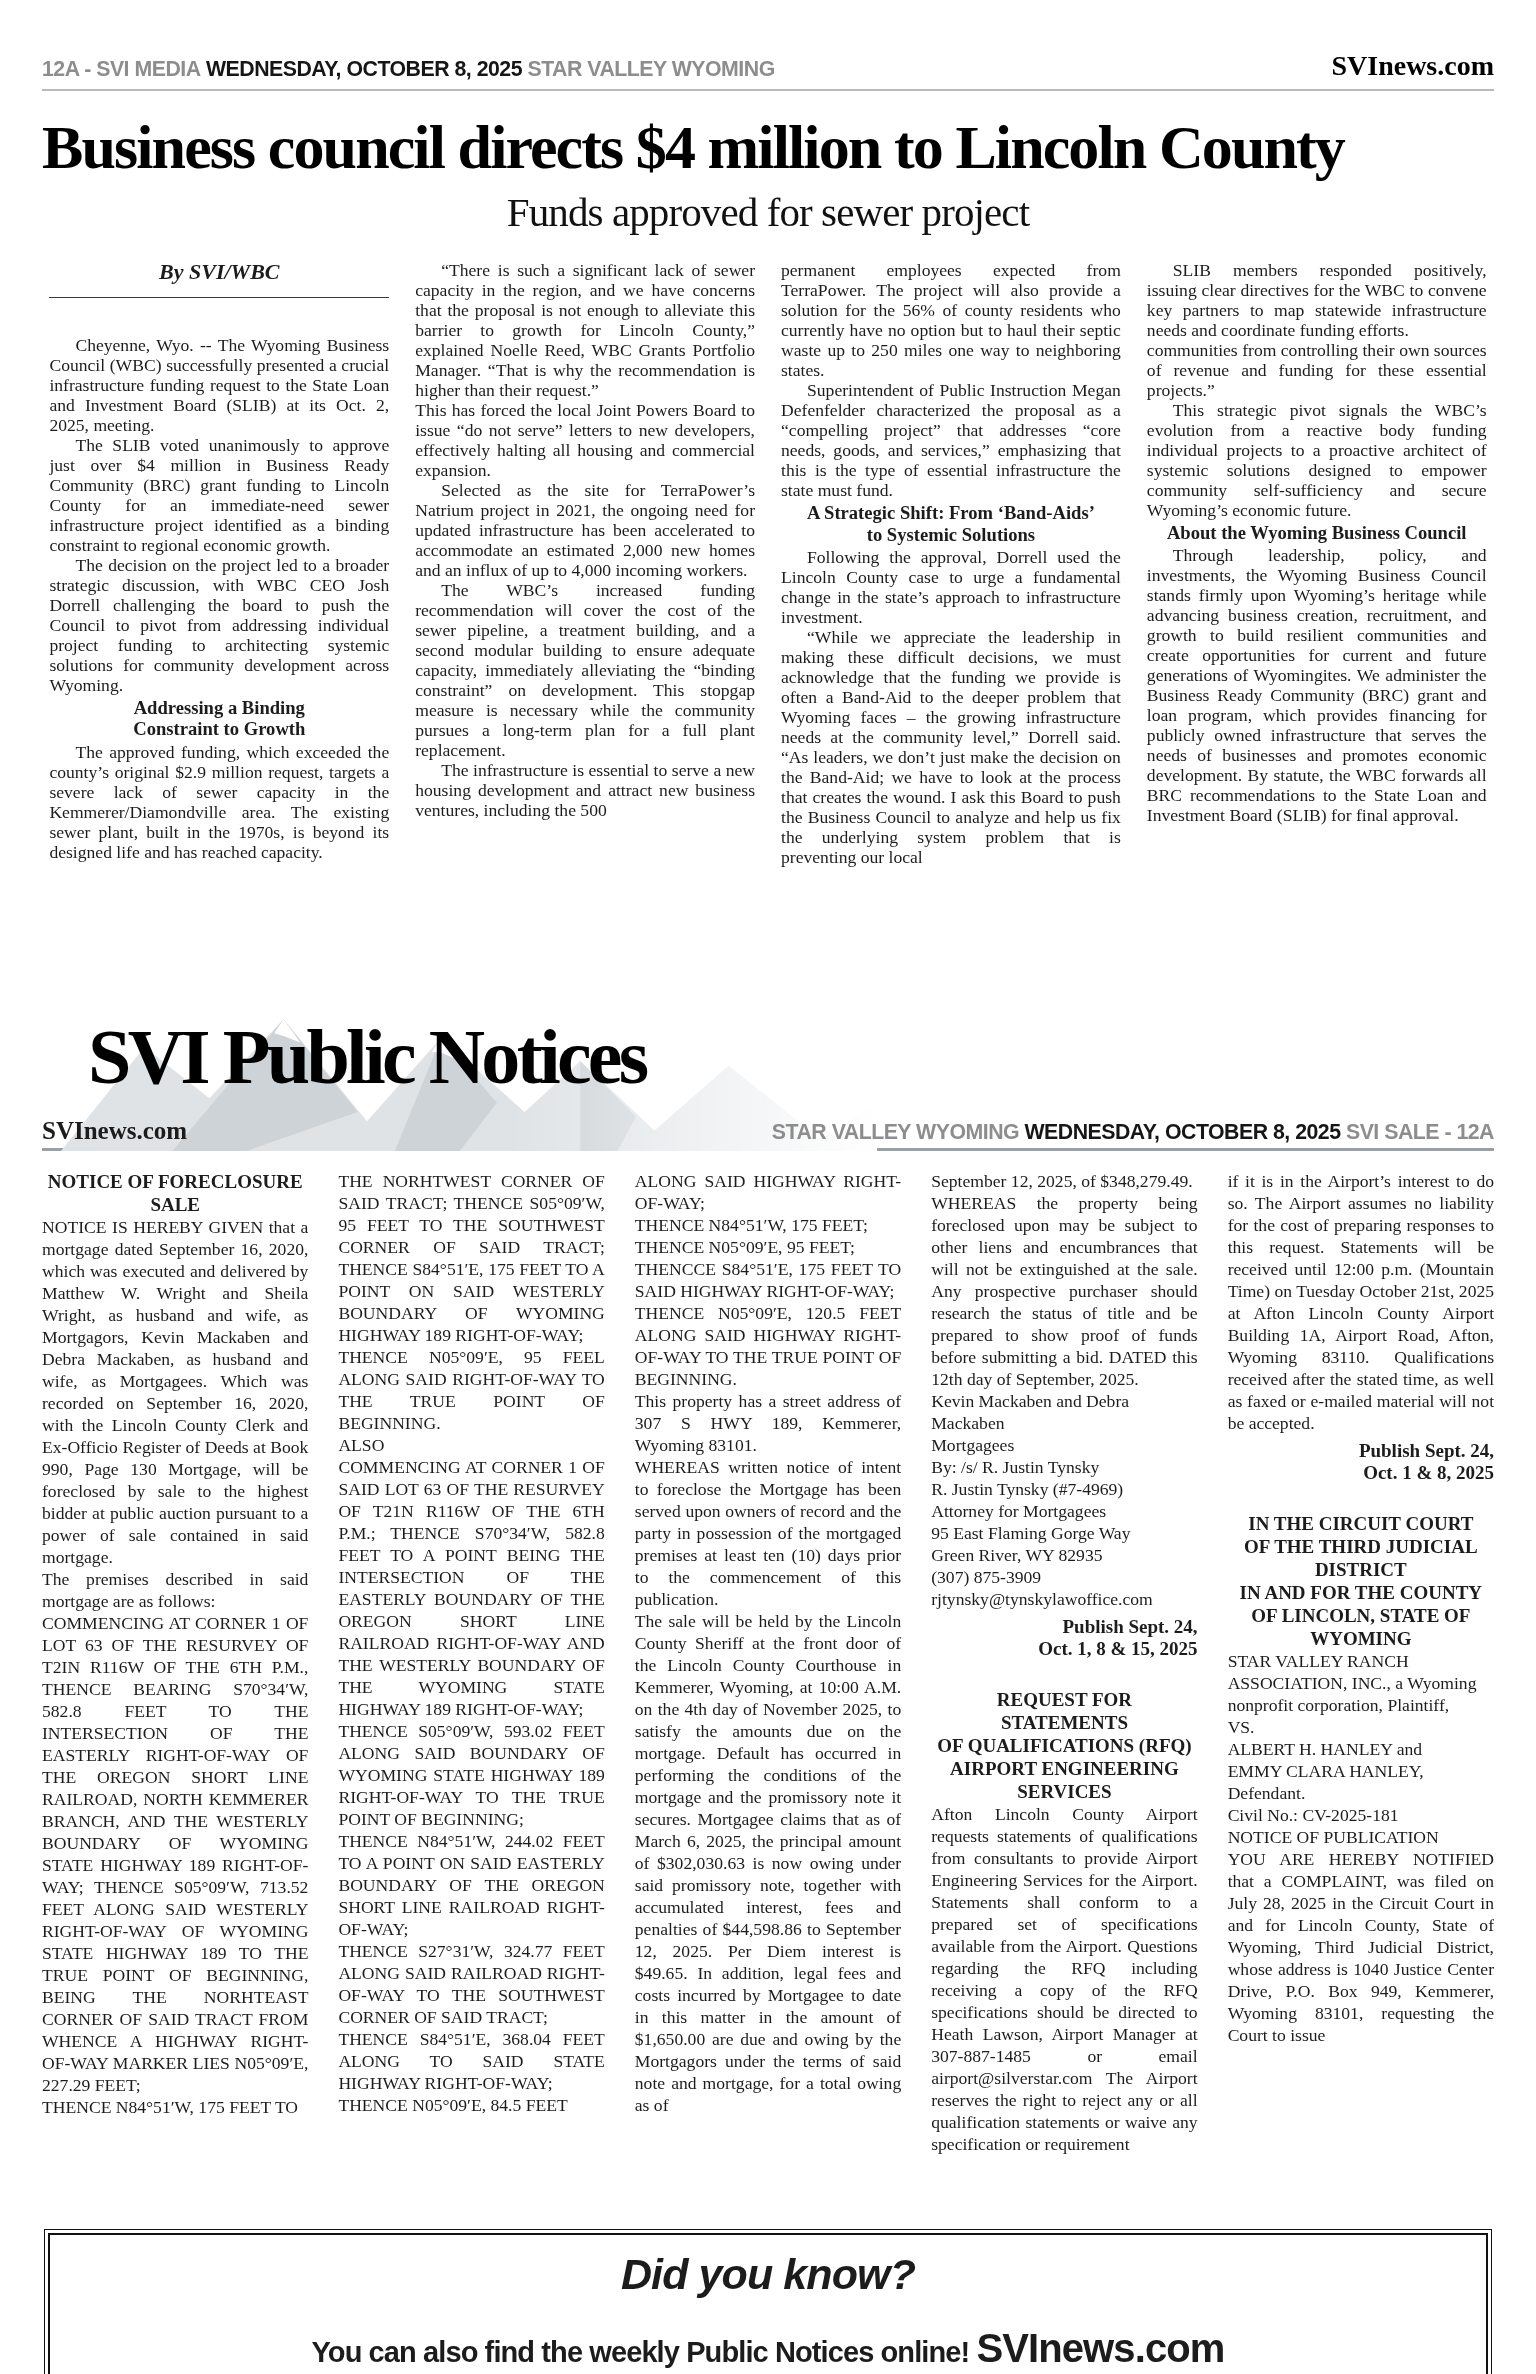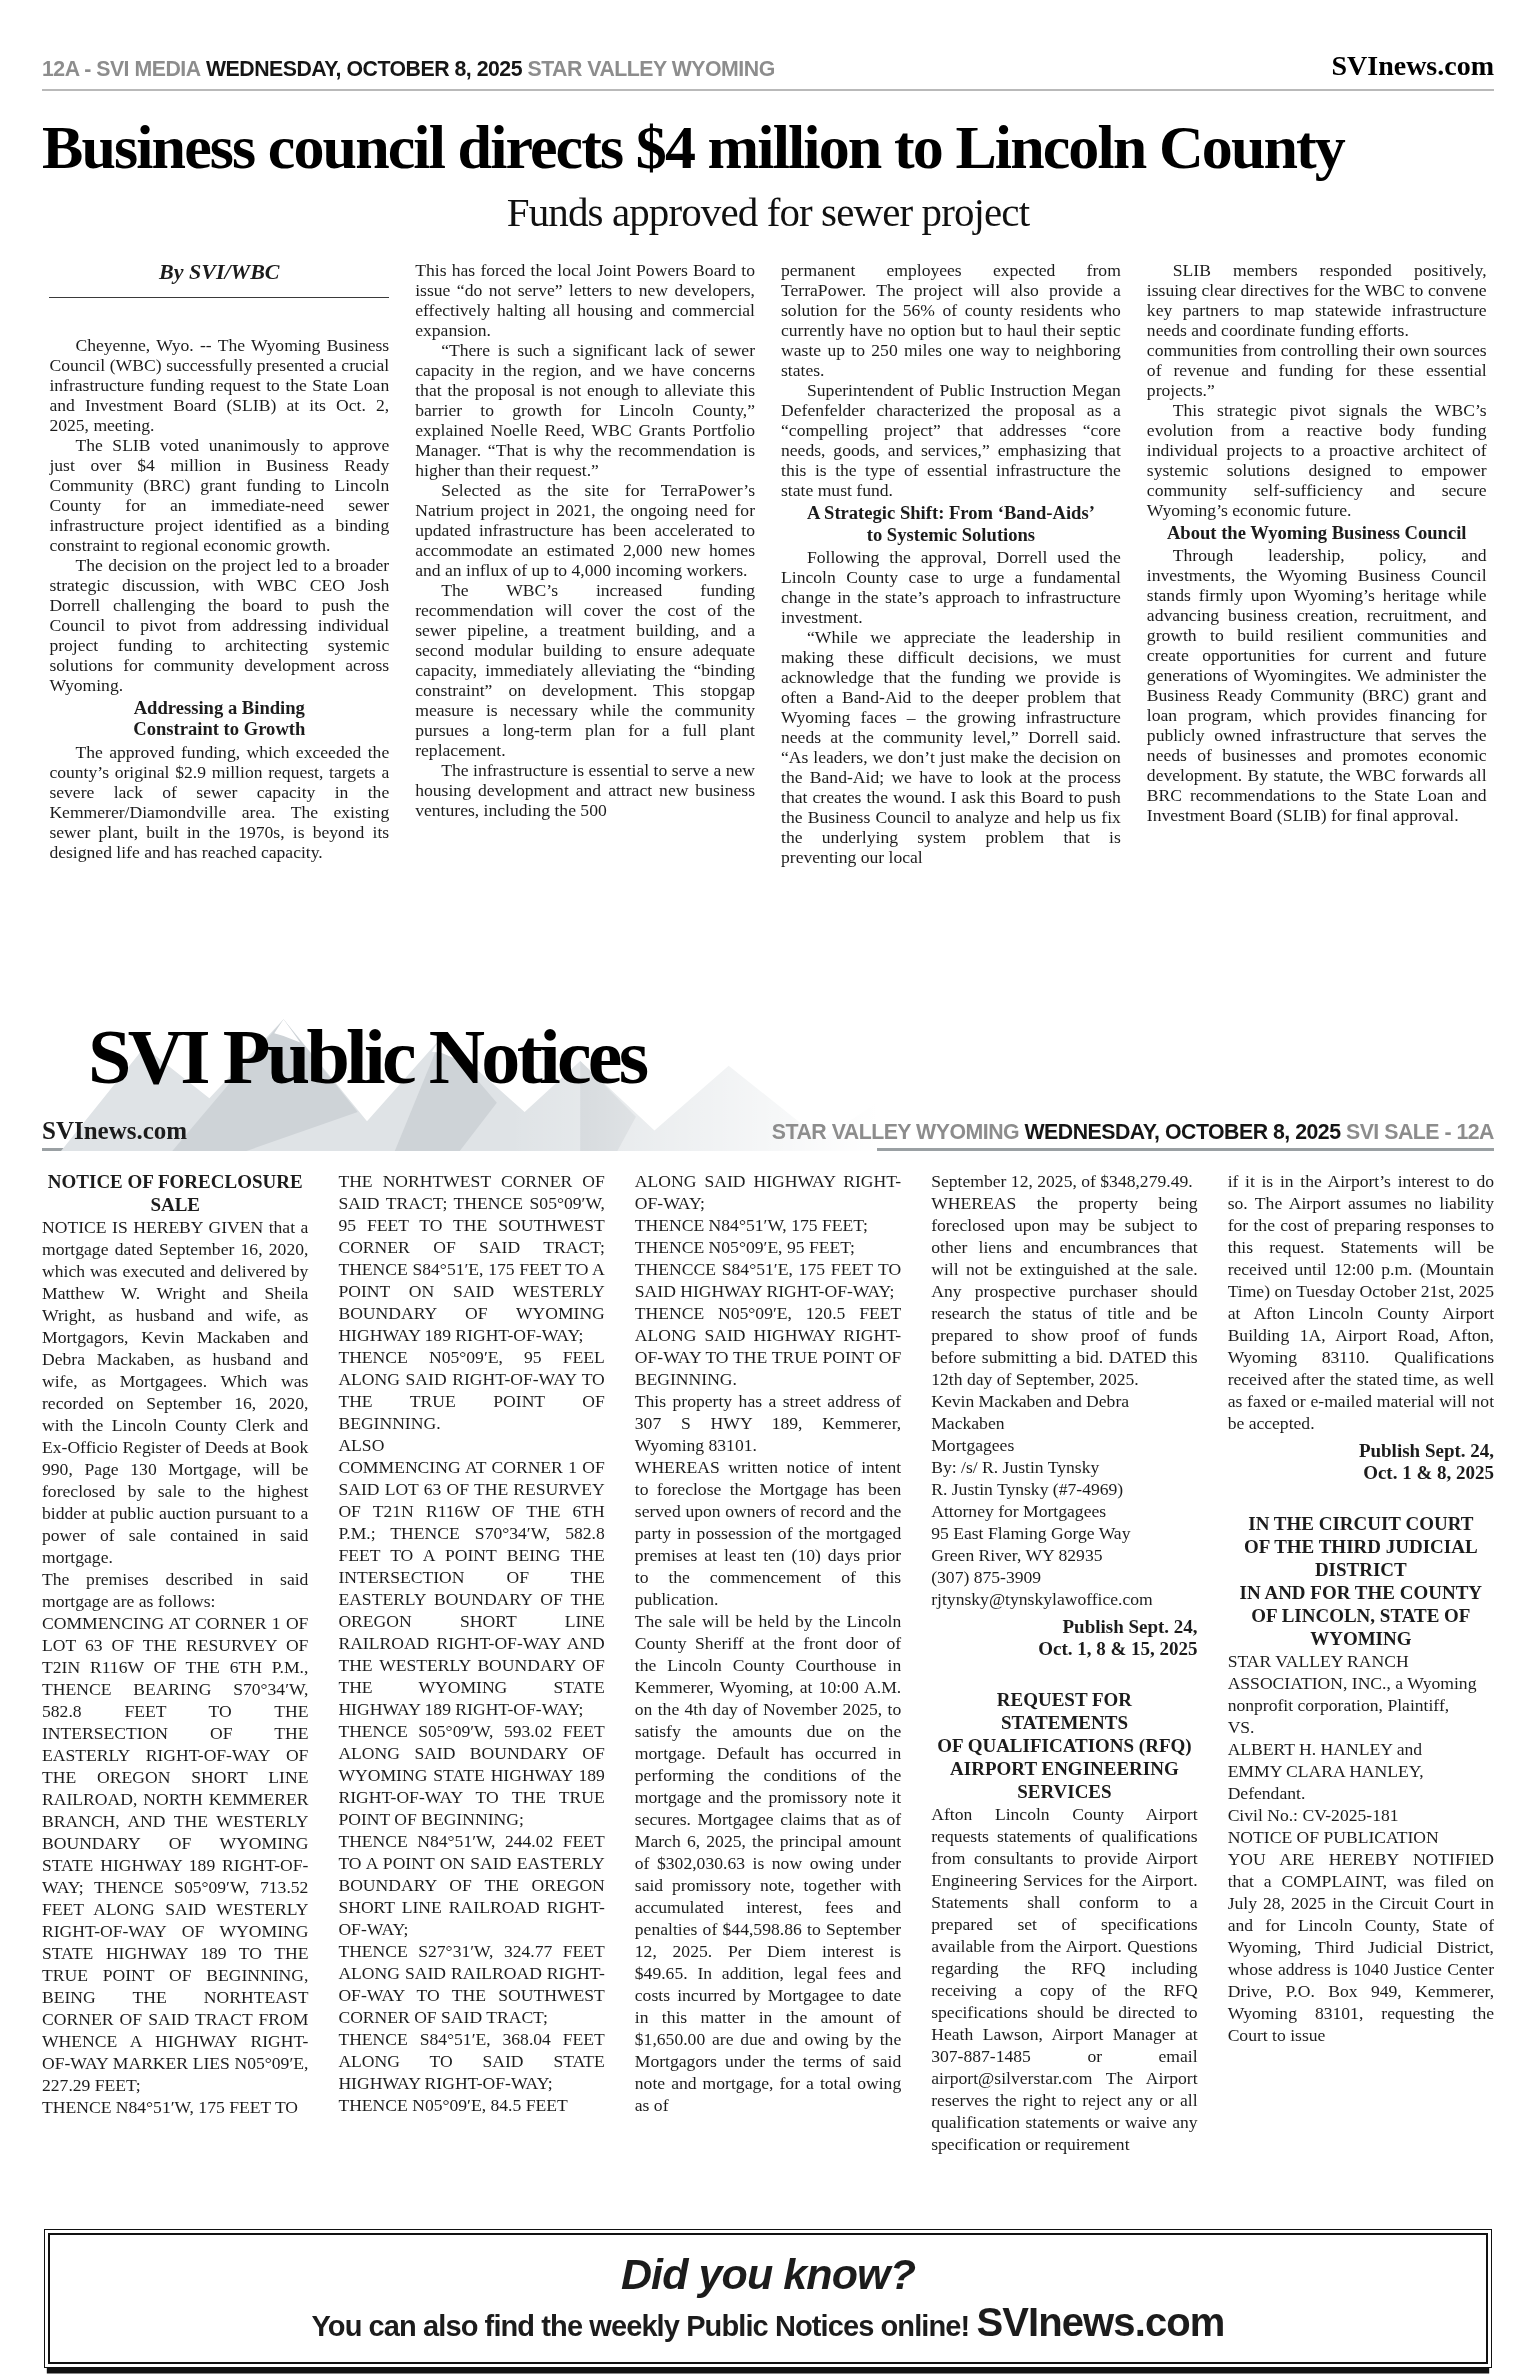--- a/index.html
+++ b/index.html
@@ -52,21 +52,21 @@
                  margin:5.6px 0 9.3px 0; }
   .not .b-lines{ text-align:left; white-space:pre-line; }
   .not .gap { margin-top:28px; }
 
   
   .know-outer { margin:37px 1.9px 0 1.9px; border:1.9px solid #111;
                 box-shadow:0 8.3px 0 -2.8px #111; padding:2.8px; }
   .know-inner { border:2.8px solid #111; text-align:center; padding:15px 9.3px 16.7px 9.3px;
                 font-family:"Liberation Sans",sans-serif; }
   .know-title { font-size:43px; font-weight:bold; font-style:italic; letter-spacing:-0.9px; }
-  .know-line  { margin-top:1px; font-size:29px; font-weight:bold; letter-spacing:-0.9px; }
+  .know-line  { margin-top:27px; font-size:29px; font-weight:bold; letter-spacing:-0.9px; }
   .know-site  { font-size:40px; font-weight:bold; letter-spacing:-0.9px; }
 </style>
 </head>
 <body>
 
 <div class="page">
 
   <header class="masthead">
     <div class="mh-left">
       <span class="mh-gray">12A - SVI MEDIA</span>
@@ -84,22 +84,22 @@
       <div class="byline">By SVI/WBC</div>
       <hr class="byline-rule">
     <div class="blk b-body">Cheyenne, Wyo. -- The Wyoming Business Council (WBC) successfully presented a crucial infrastructure funding request to the State Loan and Investment Board (SLIB) at its Oct. 2, 2025, meeting.</div>
         <div class="blk b-body">The SLIB voted unanimously to approve just over $4 million in Business Ready Community (BRC) grant funding to Lincoln County for an immediate-need sewer infrastructure project identified as a binding constraint to regional economic growth.</div>
         <div class="blk b-body">The decision on the project led to a broader strategic discussion, with WBC CEO Josh Dorrell challenging the board to push the Council to pivot from addressing individual project funding to architecting systemic solutions for community development across Wyoming.</div>
         <div class="blk b-head">Addressing a Binding
 Constraint to Growth</div>
         <div class="blk b-body">The approved funding, which exceeded the county’s original $2.9 million request, targets a severe lack of sewer capacity in the Kemmerer/Diamondville area. The existing sewer plant, built in the 1970s, is beyond its designed life and has reached capacity.</div>
       </div>
     <div class="col">
+        <div class="blk b-body">“There is such a significant lack of sewer capacity in the region, and we have concerns that the proposal is not enough to alleviate this barrier to growth for Lincoln County,” explained Noelle Reed, WBC Grants Portfolio Manager. “That is why the recommendation is higher than their request.”</div>
         <div class="blk b-noind">This has forced the local Joint Powers Board to issue “do not serve” letters to new developers, effectively halting all housing and commercial expansion.</div>
-        <div class="blk b-body">“There is such a significant lack of sewer capacity in the region, and we have concerns that the proposal is not enough to alleviate this barrier to growth for Lincoln County,” explained Noelle Reed, WBC Grants Portfolio Manager. “That is why the recommendation is higher than their request.”</div>
         <div class="blk b-body">Selected as the site for TerraPower’s Natrium project in 2021, the ongoing need for updated infrastructure has been accelerated to accommodate an estimated 2,000 new homes and an influx of up to 4,000 incoming workers.</div>
         <div class="blk b-body">The WBC’s increased funding recommendation will cover the cost of the sewer pipeline, a treatment building, and a second modular building to ensure adequate capacity, immediately alleviating the “binding constraint” on development. This stopgap measure is necessary while the community pursues a long-term plan for a full plant replacement.</div>
         <div class="blk b-body">The infrastructure is essential to serve a new housing development and attract new business ventures, including the 500</div>
       </div>
     <div class="col">
         <div class="blk b-noind">permanent employees expected from TerraPower. The project will also provide a solution for the 56% of county residents who currently have no option but to haul their septic waste up to 250 miles one way to neighboring states.</div>
         <div class="blk b-body">Superintendent of Public Instruction Megan Defenfelder characterized the proposal as a “compelling project” that addresses “core needs, goods, and services,” emphasizing that this is the type of essential infrastructure the state must fund.</div>
         <div class="blk b-head">A Strategic Shift: From ‘Band-Aids’
 to Systemic Solutions</div>
         <div class="blk b-body">Following the approval, Dorrell used the Lincoln County case to urge a fundamental change in the state’s approach to infrastructure investment.</div>

